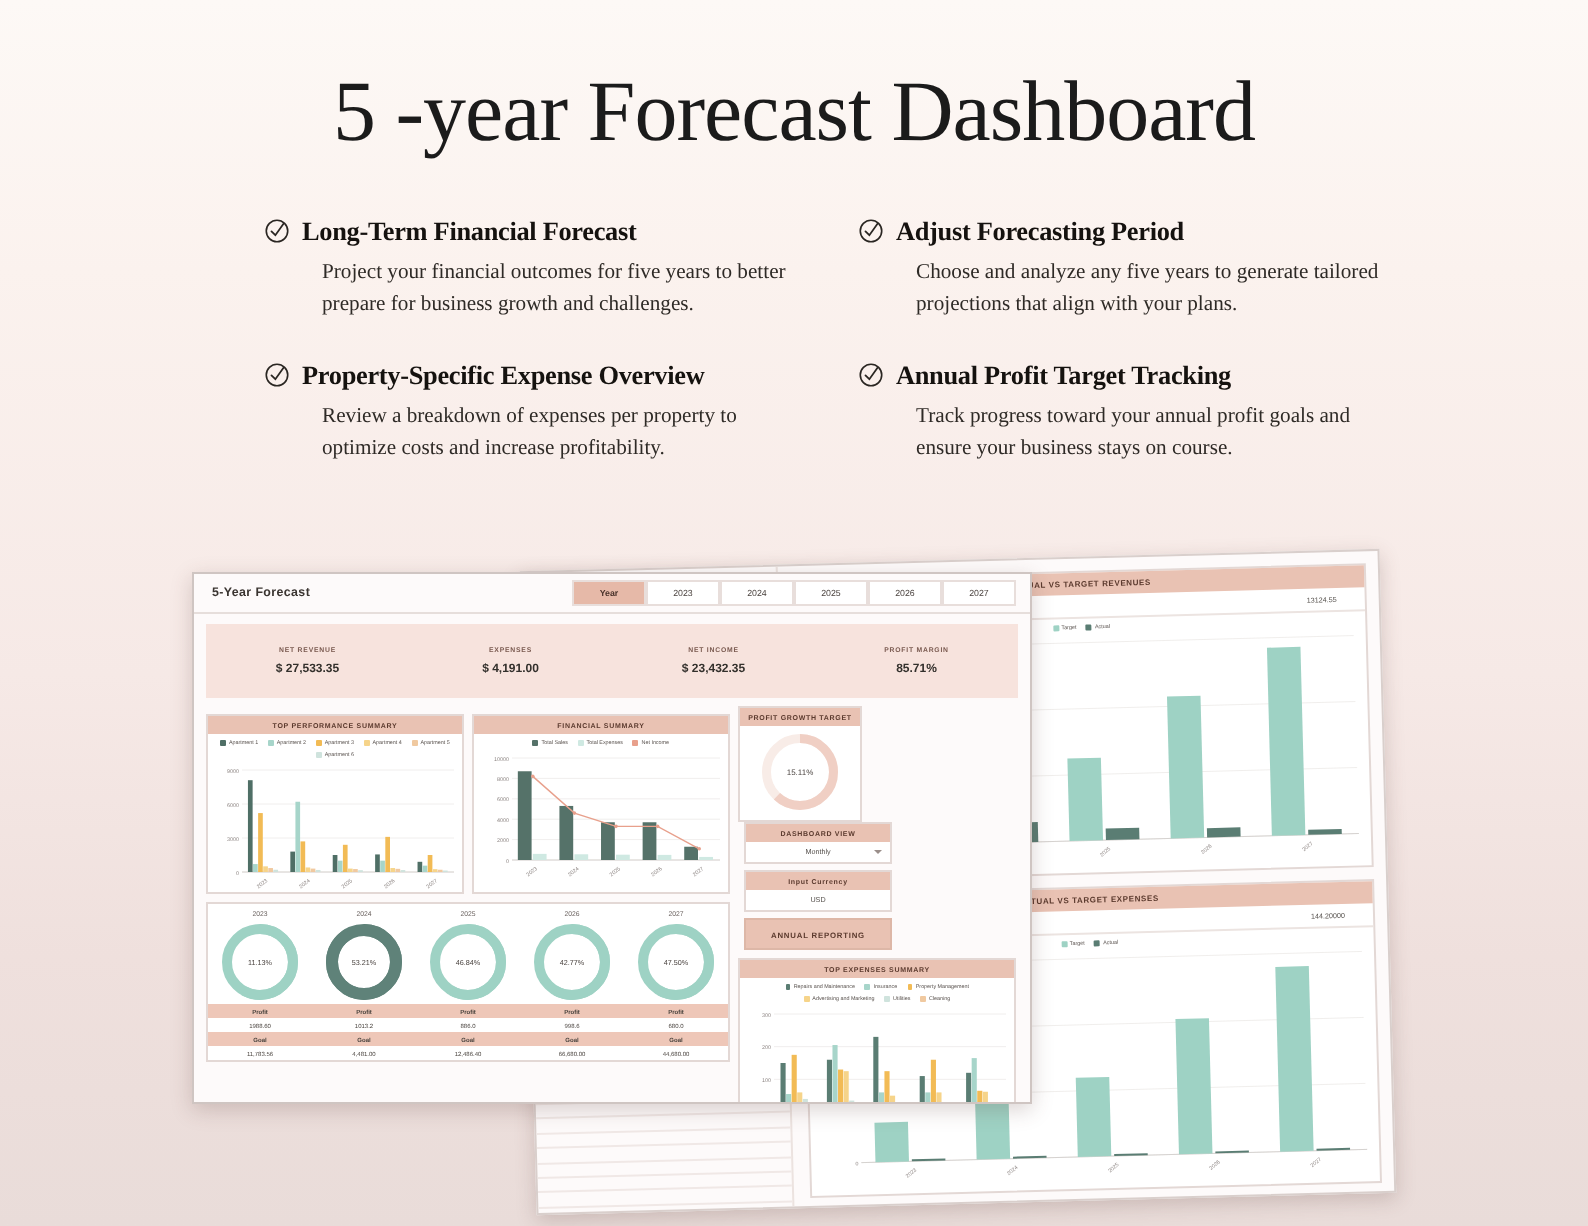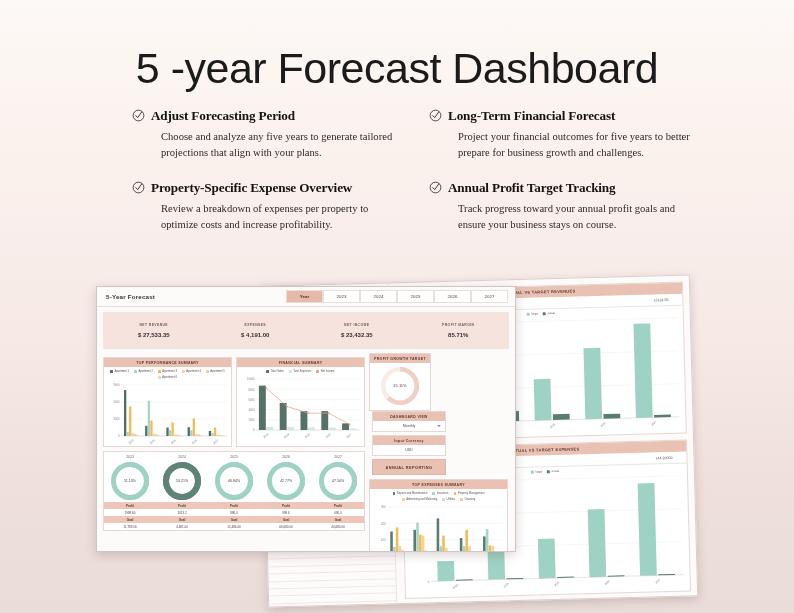--- a/index.html
+++ b/index.html
@@ -11,22 +11,22 @@
     position: relative;
   }
 
   
   .title {
     text-align: center;
     font-size: 43px;
     font-weight: 400;
     letter-spacing: -0.5px;
     color: #1b1b1b;
-    padding-top: 44px;
-    font-family: Liberation Sans, sans-serif;
+    padding-top: 32px;
+    font-family: Liberation Serif, serif;
   }
 
   
   .features {
     position: absolute;
     top: 108px; left: 132px;
     width: 588px;
     display: grid;
     grid-template-columns: 297px 291px;
     grid-row-gap: 18px;
@@ -194,33 +194,33 @@
 
 <div class="features">
 
   <div class="feat">
     <span class="check">
       <svg width="13" height="13" viewBox="0 0 16 16">
           <circle cx="8" cy="8" r="6.6" fill="none" stroke="#2a2622" stroke-width="1"></circle>
           <path d="M4.6 8.2 L7 10.6 L12 3.6" fill="none" stroke="#2a2622" stroke-width="1.1" stroke-linecap="round"></path>
         </svg>
     </span>
-    <div class="feat-head">Adjust Forecasting Period</div>
-    <div class="feat-body">Choose and analyze any five years to generate tailored projections that align with your plans.</div>
+    <div class="feat-head">Long-Term Financial Forecast</div>
+    <div class="feat-body">Project your financial outcomes for five years to better prepare for business growth and challenges.</div>
   </div>
 
   <div class="feat">
     <span class="check">
       <svg width="13" height="13" viewBox="0 0 16 16">
           <circle cx="8" cy="8" r="6.6" fill="none" stroke="#2a2622" stroke-width="1"></circle>
           <path d="M4.6 8.2 L7 10.6 L12 3.6" fill="none" stroke="#2a2622" stroke-width="1.1" stroke-linecap="round"></path>
         </svg>
     </span>
-    <div class="feat-head">Long-Term Financial Forecast</div>
-    <div class="feat-body">Project your financial outcomes for five years to better prepare for business growth and challenges.</div>
+    <div class="feat-head">Adjust Forecasting Period</div>
+    <div class="feat-body">Choose and analyze any five years to generate tailored projections that align with your plans.</div>
   </div>
 
   <div class="feat">
     <span class="check">
       <svg width="13" height="13" viewBox="0 0 16 16">
           <circle cx="8" cy="8" r="6.6" fill="none" stroke="#2a2622" stroke-width="1"></circle>
           <path d="M4.6 8.2 L7 10.6 L12 3.6" fill="none" stroke="#2a2622" stroke-width="1.1" stroke-linecap="round"></path>
         </svg>
     </span>
     <div class="feat-head">Property-Specific Expense Overview</div>

